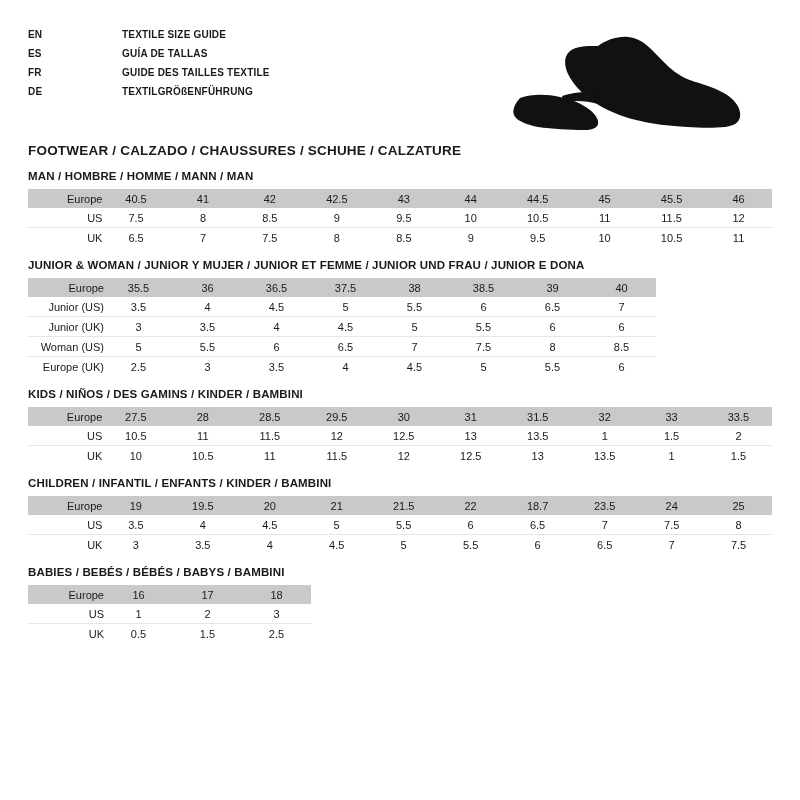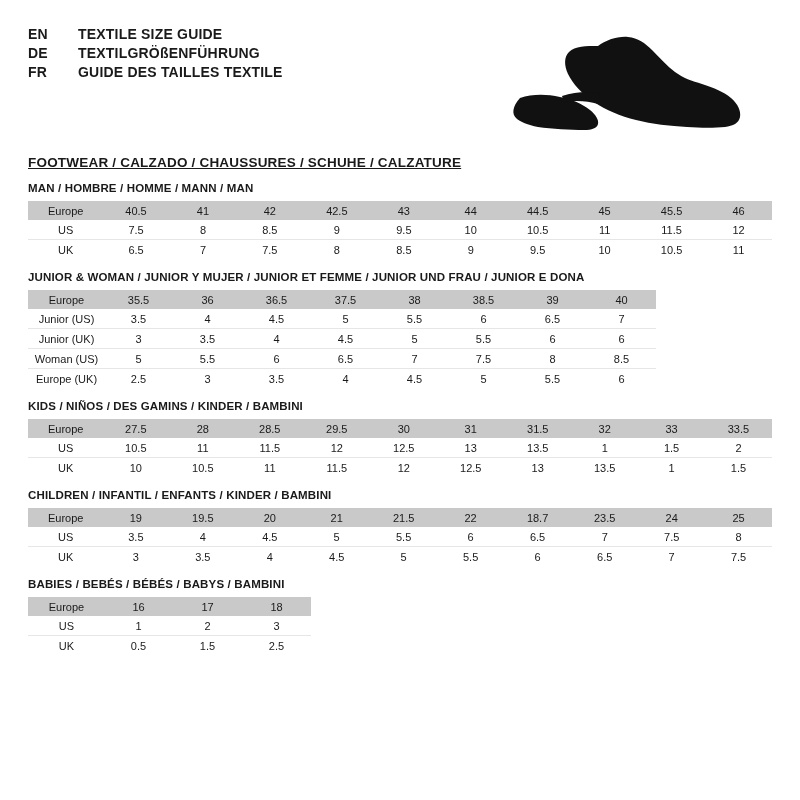--- a/index.html
+++ b/index.html
@@ -30,24 +30,25 @@
     justify-content: space-between;
   }
   .lang-block {
     display: flex;
     flex-direction: column;
     gap: 2px;
   }
   .lang-row {
     display: flex;
     align-items: flex-start;
-    font-size: 14px;
+    font-size: 10px;
     font-weight: bold;
     letter-spacing: 0.2px;
     line-height: 17px;
+    gap: 44px;
   }
   .lang-code {
     width: 50px;
     flex: 0 0 50px;
   }
   .lang-title {
     white-space: nowrap;
   }
 
   .shoe-wrap {
@@ -57,25 +58,24 @@
     margin-top: 8px;
     position: relative;
   }
   .shoe-wrap svg {
     display: block;
     width: 100%;
     height: 100%;
   }
 
   .footwear-line {
-    margin-top: 16px;
+    margin-top: 4px;
     font-size: 13.5px;
     font-weight: bold;
     letter-spacing: 0.2px;
-    text-decoration: underline;
   }
 
   
   .section {
     margin-top: 12px;
   }
   .section.first {
   }
   .section-title {
     font-size: 11.5px;
@@ -90,21 +90,21 @@
     table-layout: fixed;
   }
   table.size-table td {
     height: 19px;
     padding: 0;
     text-align: center;
     vertical-align: middle;
     white-space: nowrap;
   }
   table.size-table td.rowlabel {
-    text-align: center;
+    text-align: right;
     padding-left: 1px;
     font-weight: normal;
   }
   tr.shaded td {
     background: #c9c9c9;
   }
   tr.plain td {
     background: #ffffff;
   }
   
@@ -117,26 +117,30 @@
 
 <div class="page">
 
   <div class="header">
     <div class="lang-block">
         <div class="lang-row">
           <span class="lang-code">EN</span>
           <span class="lang-title">TEXTILE SIZE GUIDE</span>
         </div>
         <div class="lang-row">
-          <span class="lang-code">DE</span>
-          <span class="lang-title">TEXTILGRÖßENFÜHRUNG</span>
+          <span class="lang-code">ES</span>
+          <span class="lang-title">GUÍA DE TALLAS</span>
         </div>
         <div class="lang-row">
           <span class="lang-code">FR</span>
           <span class="lang-title">GUIDE DES TAILLES TEXTILE</span>
+        </div>
+        <div class="lang-row">
+          <span class="lang-code">DE</span>
+          <span class="lang-title">TEXTILGRÖßENFÜHRUNG</span>
         </div>
       </div>
     <div class="shoe-wrap">
       <svg viewBox="0 0 250 105" xmlns="http://www.w3.org/2000/svg" aria-hidden="true">
         <path fill="#111111" d="M96 12 C104 6 116 2 126 3 C136 4 143 9 150 16
           C158 24 165 32 173 38 C181 44 190 47 200 50
           C212 54 222 58 229 64 C236 70 239 77 238 83
           C237 89 231 92 223 93 C213 94 199 94 185 93
           C168 92 150 90 134 86 C118 82 104 76 92 68
           C80 60 71 50 66 40 C62 31 62 23 67 18

